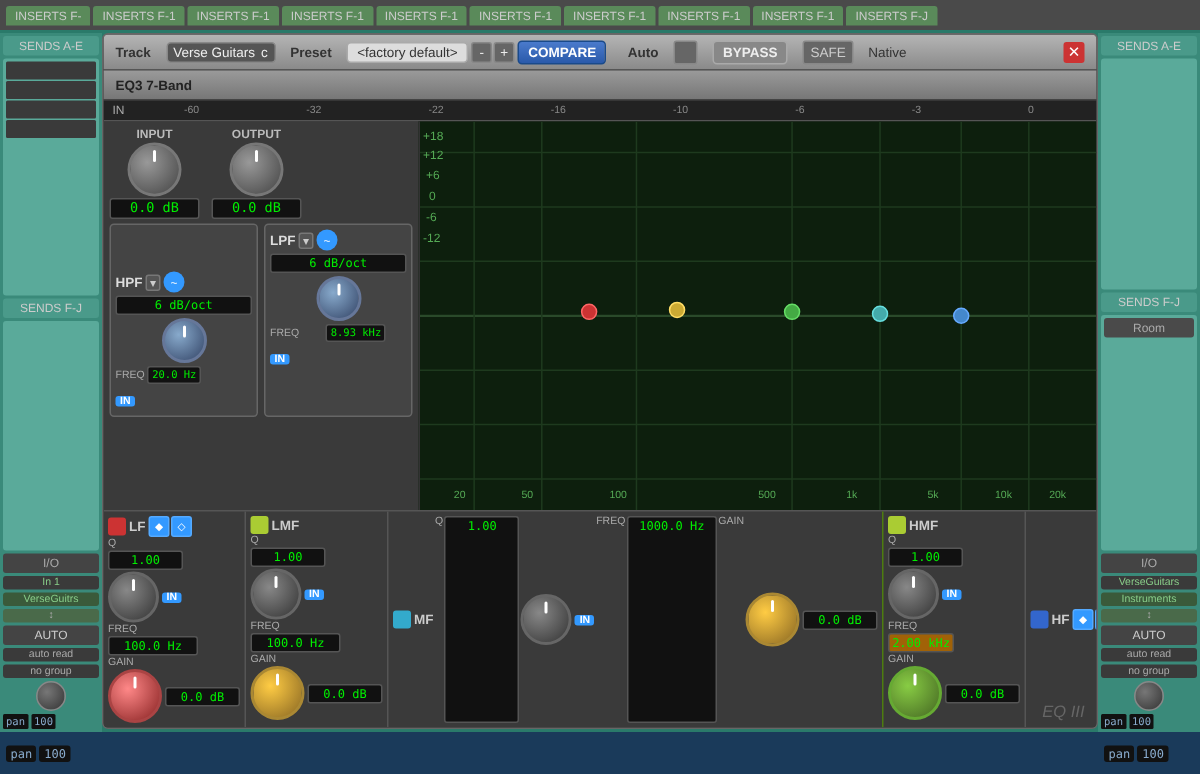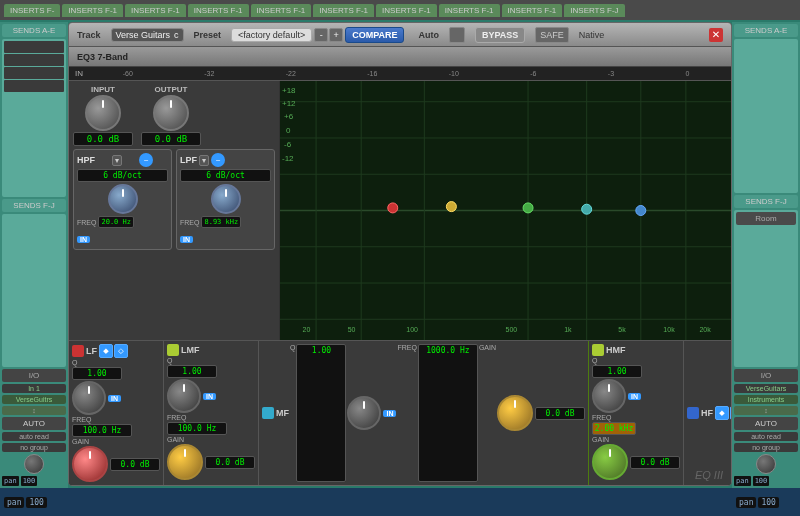--- a/index.html
+++ b/index.html
@@ -351,21 +351,21 @@
             <div style="width:36px;height:36px;border-radius:50%;background:radial-gradient(circle at 35% 35%,#999,#444);border:2px solid #777;cursor:pointer;position:relative;" class="knob knob-output">
               <div class="knob-indicator"></div>
             </div>
             <div class="value-display">0.0 dB</div>
           </div>
         </div>
 
         <div style="display:flex;gap:4px;">
 
           <div style="flex:1;background:#444;border:1px solid #666;border-radius:3px;padding:3px;">
-            <div style="display:flex;align-items:center;gap:17px;margin-bottom:2px;">
+            <div style="display:flex;align-items:center;gap:2px;margin-bottom:2px;margin-top:28px;">
               <span style="color:#ddd;font-size:9px;font-weight:bold;">HPF</span>
               <div style="background:#555;border:1px solid #777;border-radius:2px;color:#ccc;font-size:8px;padding:0 2px;cursor:pointer;">▾</div>
               <div style="width:14px;height:14px;background:#3399ff;border-radius:50%;display:flex;align-items:center;justify-content:center;font-size:8px;color:white;cursor:pointer;">~</div>
             </div>
             <div style="background:#111;border:1px solid #555;border-radius:2px;color:#00ee00;font-size:8px;text-align:center;padding:1px;font-family:monospace;margin-bottom:2px;">6 dB/oct</div>
             <div style="width:30px;height:30px;border-radius:50%;background:radial-gradient(circle at 35% 35%,#88aacc,#334466);border:2px solid #667799;cursor:pointer;position:relative;margin:0 auto;" class="hpf-knob">
               <div class="knob-indicator"></div>
             </div>
             <div style="display:flex;align-items:center;gap:2px;margin-top:2px;">
               <span style="color:#aaa;font-size:7px;">FREQ</span>
@@ -377,21 +377,21 @@
           <div style="flex:1;background:#444;border:1px solid #666;border-radius:3px;padding:3px;">
             <div style="display:flex;align-items:center;gap:2px;margin-bottom:2px;">
               <span style="color:#ddd;font-size:9px;font-weight:bold;">LPF</span>
               <div style="background:#555;border:1px solid #777;border-radius:2px;color:#ccc;font-size:8px;padding:0 2px;cursor:pointer;">▾</div>
               <div style="width:14px;height:14px;background:#3399ff;border-radius:50%;display:flex;align-items:center;justify-content:center;font-size:8px;color:white;cursor:pointer;">~</div>
             </div>
             <div style="background:#111;border:1px solid #555;border-radius:2px;color:#00ee00;font-size:8px;text-align:center;padding:1px;font-family:monospace;margin-bottom:2px;">6 dB/oct</div>
             <div style="width:30px;height:30px;border-radius:50%;background:radial-gradient(circle at 35% 35%,#88aacc,#334466);border:2px solid #667799;cursor:pointer;position:relative;margin:0 auto;" class="lpf-knob">
               <div class="knob-indicator"></div>
             </div>
-            <div style="display:flex;align-items:center;gap:2px;margin-top:2px;">
+            <div style="display:flex;align-items:center;gap:18px;margin-top:2px;">
               <span style="color:#aaa;font-size:7px;">FREQ</span>
               <span style="background:#111;border:1px solid #555;border-radius:2px;color:#00ee00;font-size:7px;padding:1px 2px;font-family:monospace;">8.93 kHz</span>
             </div>
             <div style="background:#3399ff;color:white;font-size:7px;padding:0 3px;border-radius:2px;font-weight:bold;cursor:pointer;display:inline-block;margin-top:1px;">IN</div>
           </div>
         </div>
       </div>
 
       <div style="flex:1;background:#0d1f0d;position:relative;border-left:1px solid #333;">
         <svg width="100%" height="100%" xmlns="http://www.w3.org/2000/svg">

